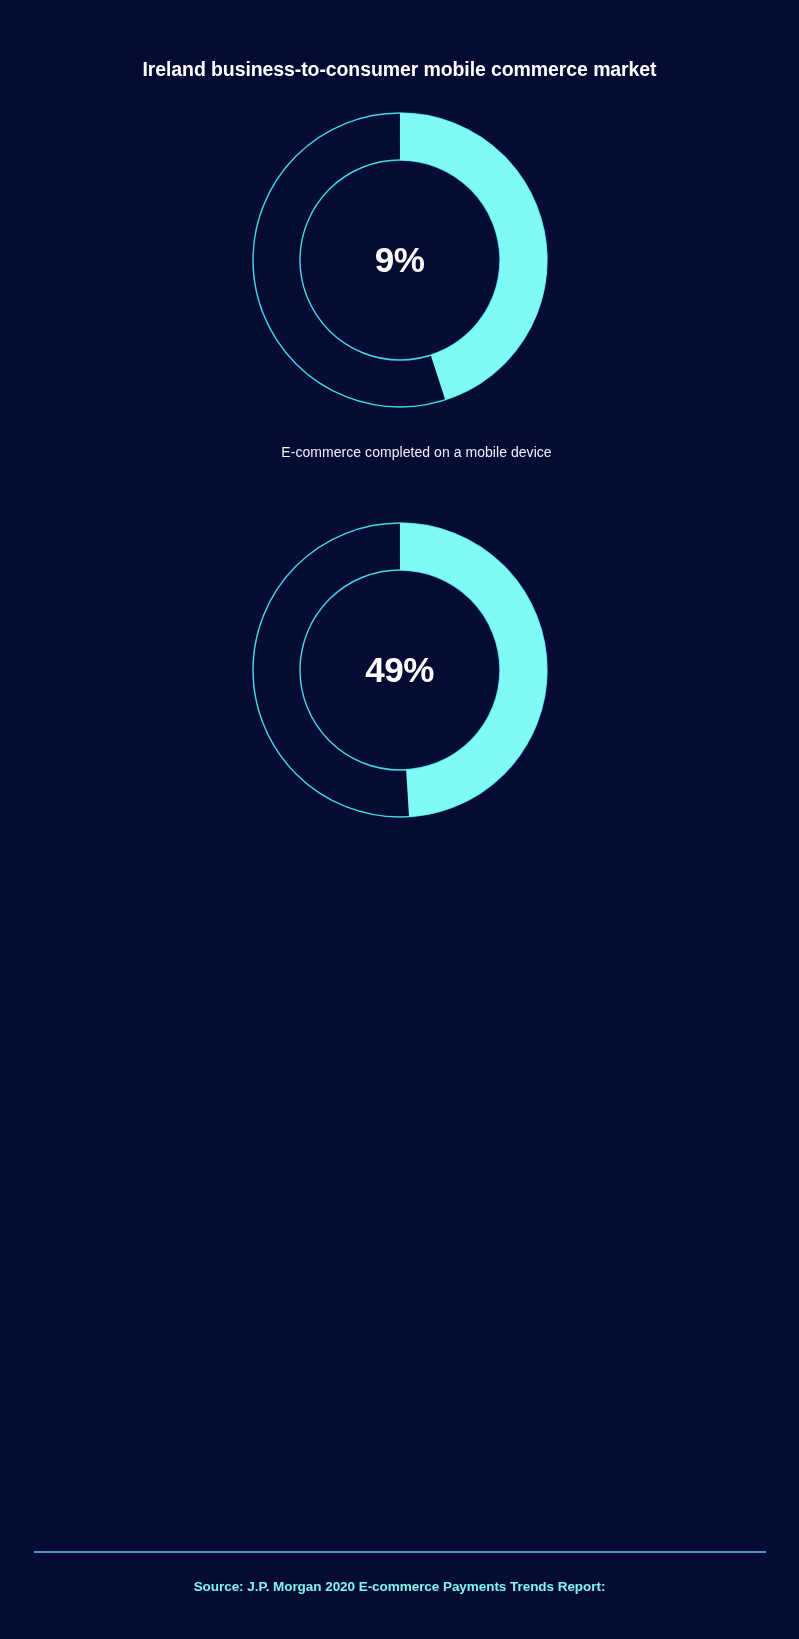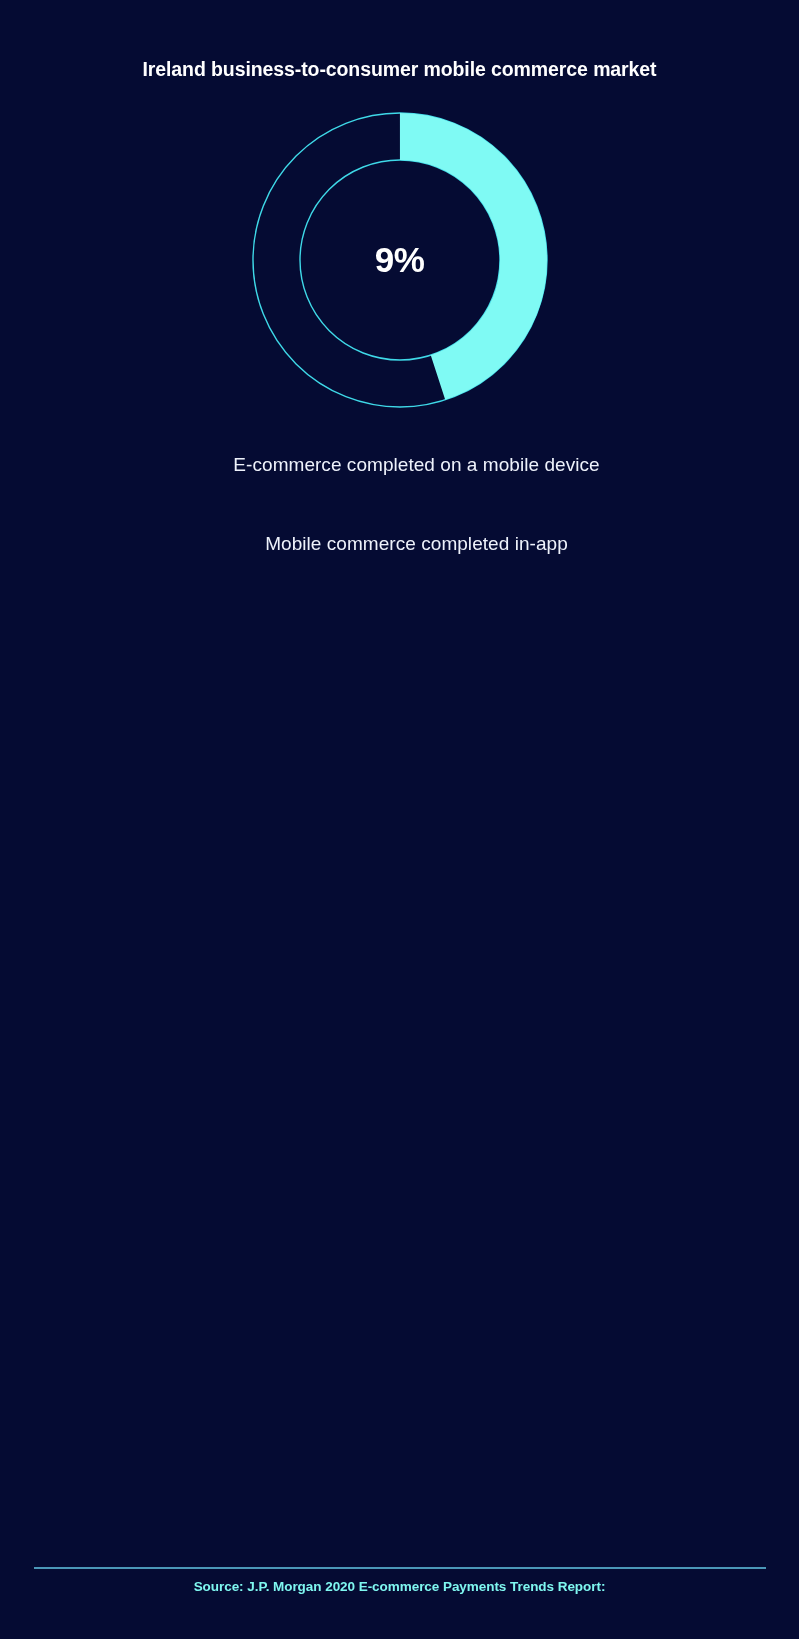--- a/index.html
+++ b/index.html
@@ -76,23 +76,23 @@
     display: flex;
     align-items: center;
     justify-content: center;
     color: #ffffff;
     font-size: 35px;
     font-weight: bold;
     letter-spacing: -0.5px;
     pointer-events: none;
   }
   .chart-caption {
-    margin-top: 44px;
+    margin-top: 31px;
     color: #eef2fb;
-    font-size: 19px;
+    font-size: 14px;
     font-weight: 400;
     letter-spacing: 0.05px;
     line-height: 22px;
     padding-left: 34px;
   }
 
   
   .footer {
     position: absolute;
     left: 0;
@@ -101,21 +101,21 @@
     text-align: center;
   }
   .footer-rule {
     width: 732px;
     height: 2px;
     margin: 0 auto;
     background: #4f9fc0;
     opacity: 0.95;
   }
   .footer-text {
-    padding-top: 7px;
+    padding-top: 23px;
     padding-bottom: 42px;
   }
   .footer-line {
     display: block;
     color: #7ff7f0;
     font-size: 13.5px;
     font-weight: bold;
     line-height: 21px;
     letter-spacing: -0.05px;
   }
@@ -140,21 +140,29 @@
           <circle cx="150" cy="150" r="100" fill="none" stroke="#3fd9e8" stroke-width="1.4"></circle>
 
           <circle cx="150" cy="150" r="123.5" fill="none" stroke="#7ffaf4" stroke-width="47" stroke-dasharray="349.2 426.4" transform="rotate(-90 150 150)"></circle>
         </svg>
         <div class="donut-center-label">9%</div>
       </div>
       <div class="chart-caption">E-commerce completed on a mobile device</div>
     </div>
 
     <div class="chart-block">
-      <div class="chart-caption">Mobile commerce completed in-app</div>
+      <div class="donut-holder">
+        <svg class="donut-svg" viewBox="0 0 300 300">
+          <circle cx="150" cy="150" r="147" fill="none" stroke="#3fd9e8" stroke-width="1.4"></circle>
+          <circle cx="150" cy="150" r="100" fill="none" stroke="#3fd9e8" stroke-width="1.4"></circle>
+
+          <circle cx="150" cy="150" r="123.5" fill="none" stroke="#7ffaf4" stroke-width="47" stroke-dasharray="380.2 395.4" transform="rotate(-90 150 150)"></circle>
+        </svg>
+        <div class="donut-center-label">49%</div>
+      </div>
     </div>
 
     <div class="chart-block">
     </div>
 
   </div>
 
   <div class="footer">
     <div class="footer-rule"></div>
     <div class="footer-text">

